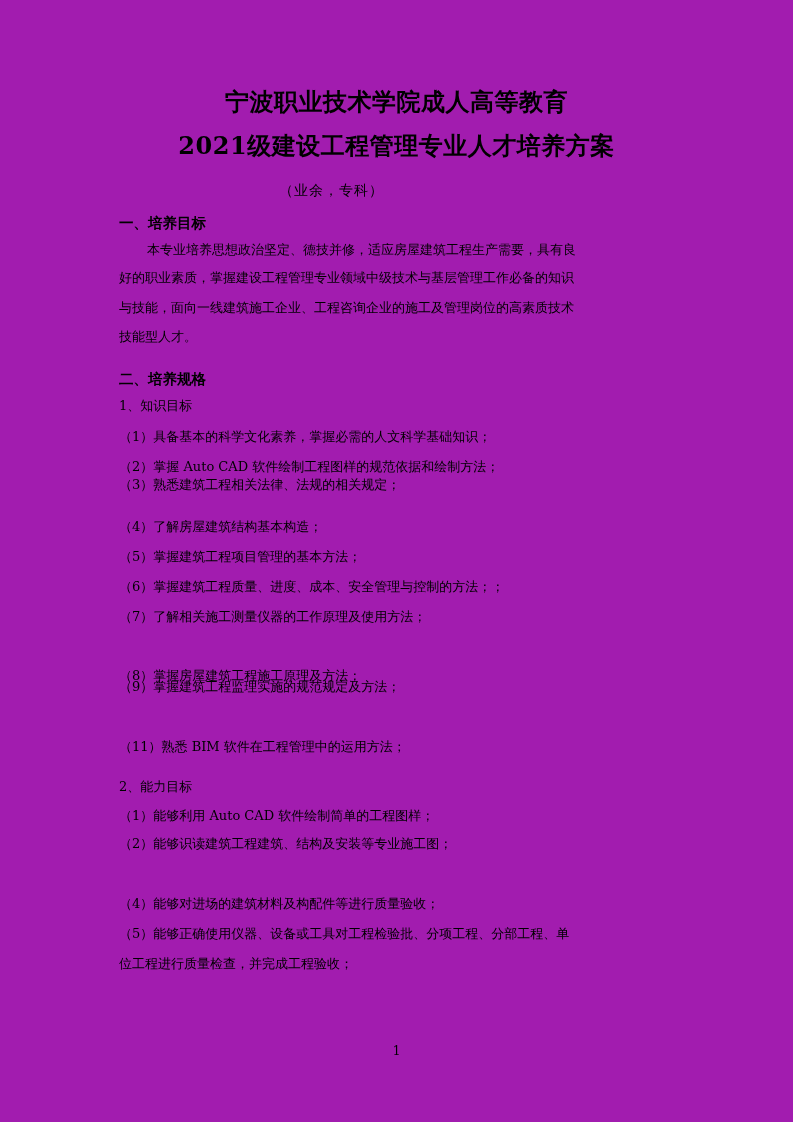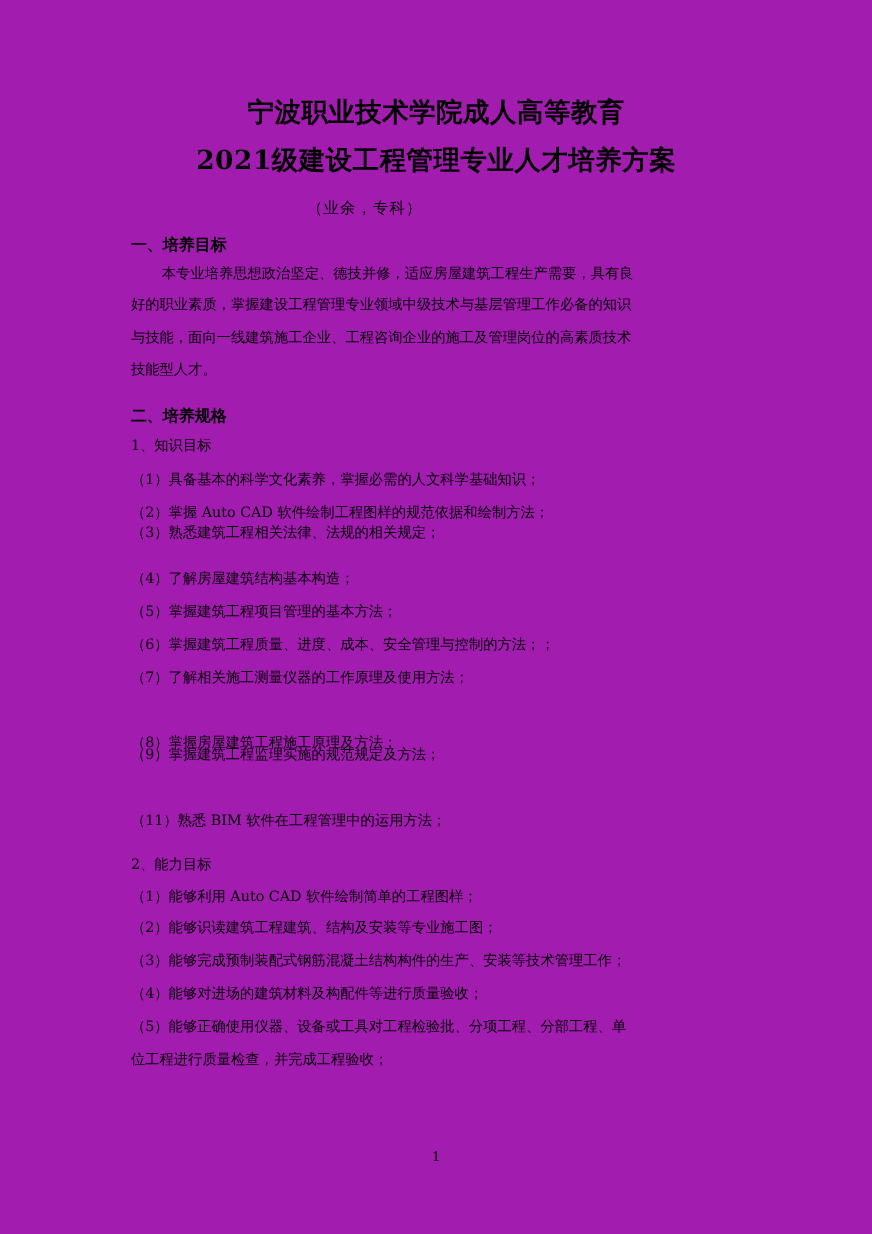--- a/index.html
+++ b/index.html
@@ -91,19 +91,18 @@
   <div class="line" style="top:547px;">（5）掌握建筑工程项目管理的基本方法；</div>
   <div class="line" style="top:577px;">（6）掌握建筑工程质量、进度、成本、安全管理与控制的方法；；</div>
   <div class="line" style="top:607px;">（7）了解相关施工测量仪器的工作原理及使用方法；</div>
   <div class="line" style="top:637px;margin-top:29px;">（8）掌握房屋建筑工程施工原理及方法；</div>
   <div class="line" style="top:677px;">（9）掌握建筑工程监理实施的规范规定及方法；</div>
   <div class="line" style="top:737px;">（11）熟悉 BIM 软件在工程管理中的运用方法；</div>
 
   <div class="line" style="top:777px;">2、能力目标</div>
   <div class="line" style="top:806px;">（1）能够利用 Auto CAD 软件绘制简单的工程图样；</div>
   <div class="line" style="top:834px;">（2）能够识读建筑工程建筑、结构及安装等专业施工图；</div>
-  <div class="line" style="top:864px;">（3）能够完成预制装配式钢筋混凝土结构构件的生产、安装等技术管理工作；</div>
   <div class="line" style="top:894px;">（4）能够对进场的建筑材料及构配件等进行质量验收；</div>
   <div class="line" style="top:924px;">（5）能够正确使用仪器、设备或工具对工程检验批、分项工程、分部工程、单</div>
   <div class="line" style="top:954px;">位工程进行质量检查，并完成工程验收；</div>
 
   <div class="page-number">1</div>
 </div>
 
 </body></html>

